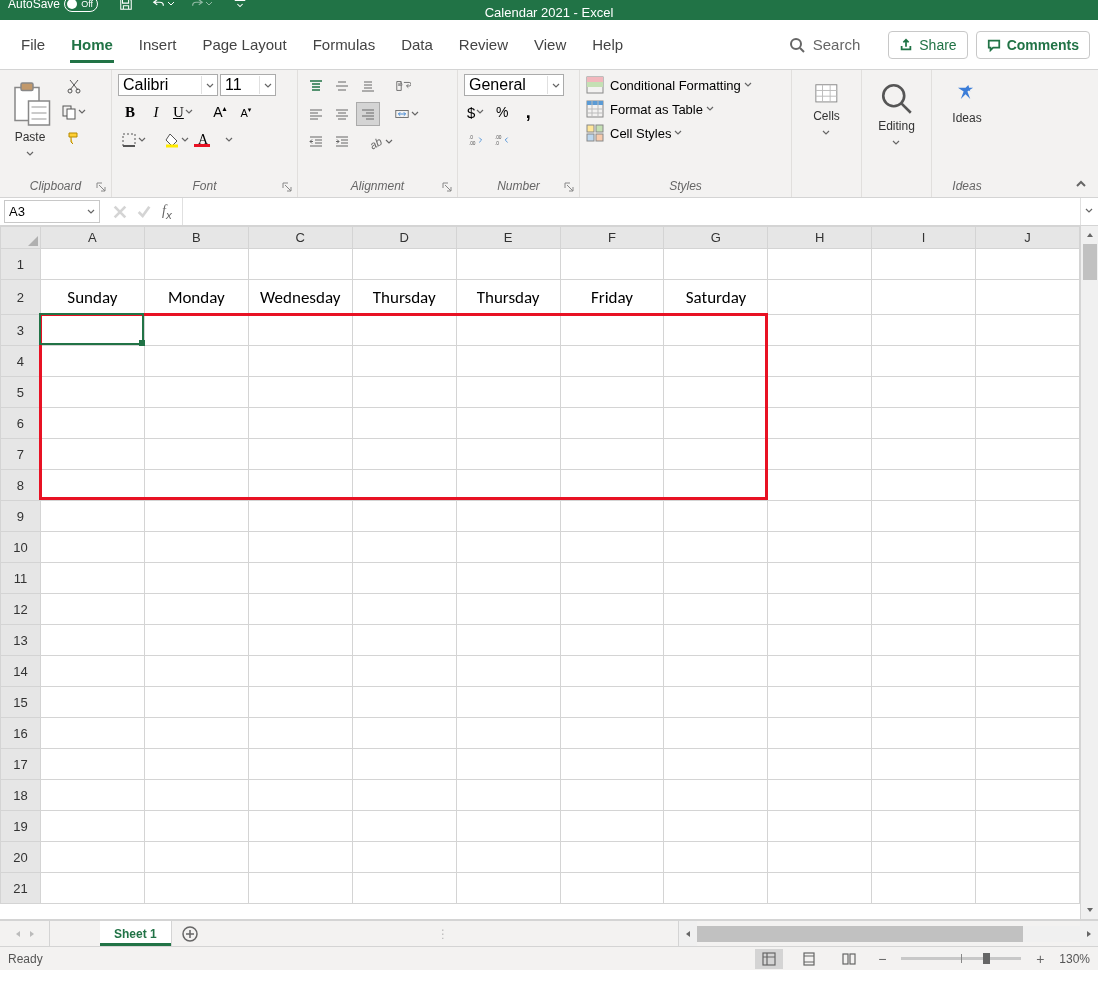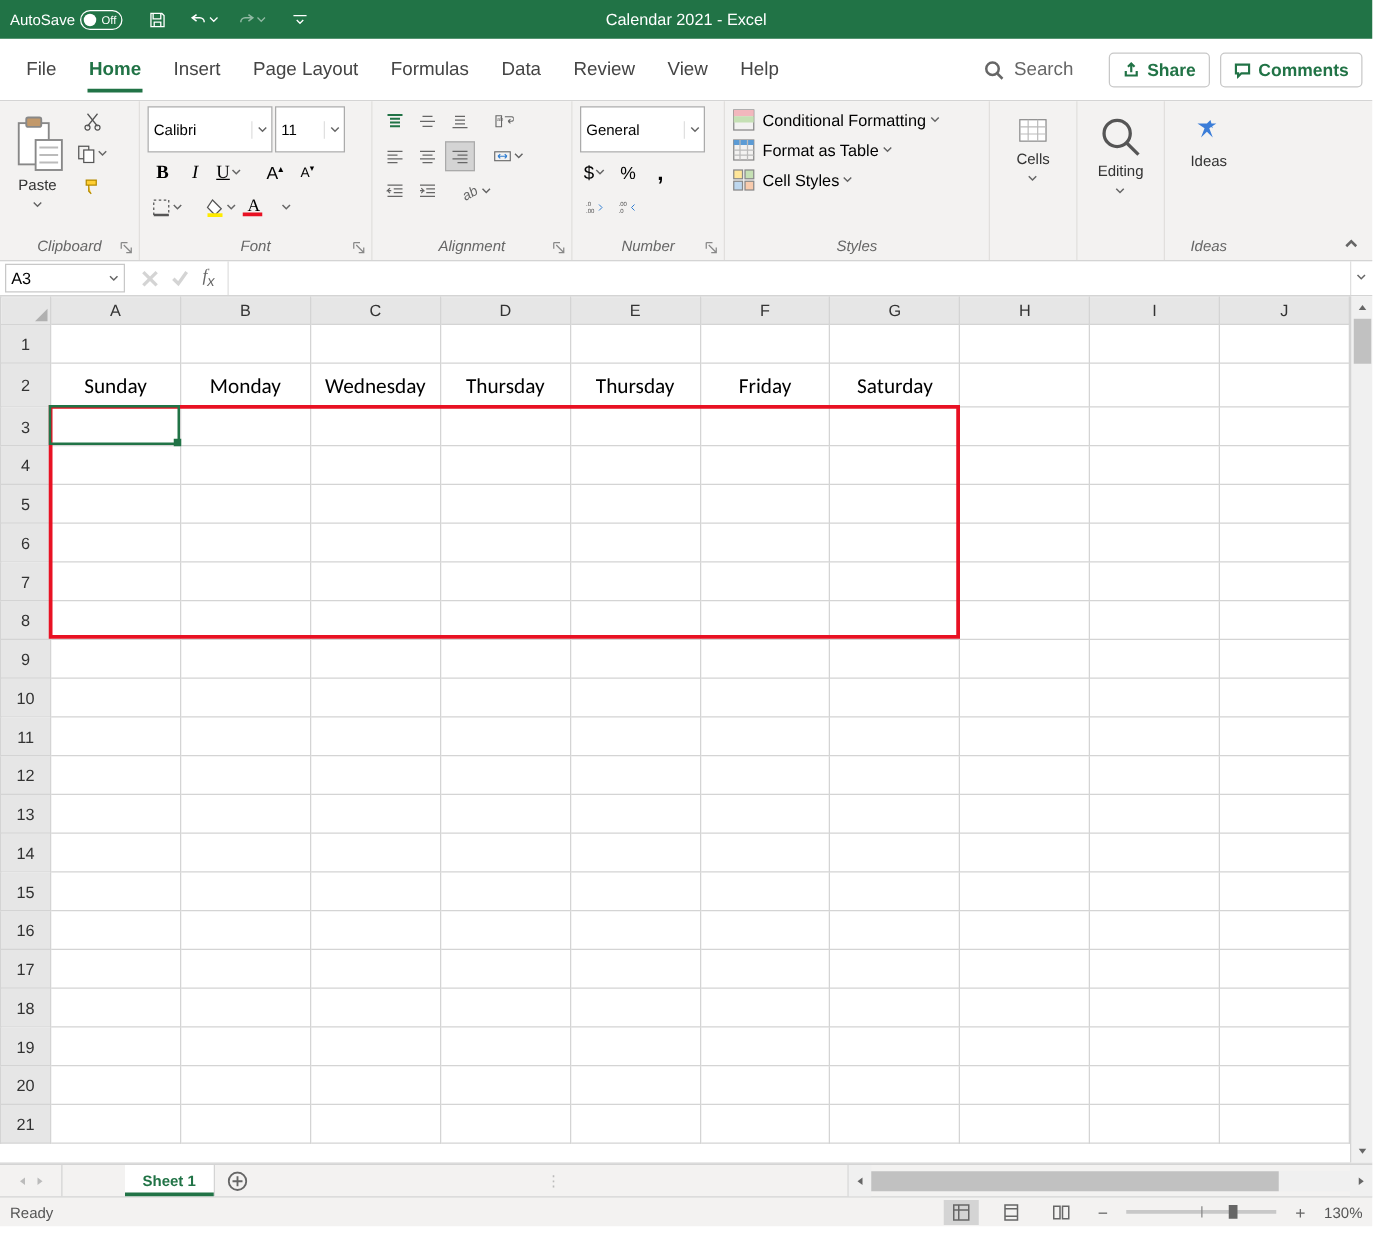--- a/index.html
+++ b/index.html
@@ -1,19 +1,19 @@
 <!DOCTYPE html>
 <html><head>
 <meta charset="utf-8">
 <style>
   * { box-sizing: border-box; margin: 0; padding: 0; font-family: "Segoe UI", Arial, sans-serif; user-select: none; }
   html, body { width: 1098px; height: 992px; overflow: hidden; background: #fff; }
 
   
-  .titlebar { height: 31px; background: #217346; display: flex; align-items: center; color: #fff; font-size: 12px; position: relative; }
+  .titlebar { height: 20px; background: #217346; display: flex; align-items: flex-end; color: #fff; font-size: 12px; position: relative; }
   .titlebar .left { display: flex; align-items: center; gap: 6px; padding-left: 8px; }
   .titlebar .center { position: absolute; left: 50%; transform: translateX(-50%); font-size: 13px; white-space: nowrap; }
   .titlebar .right { margin-left: auto; display: flex; align-items: center; gap: 0; }
   .autosave-toggle { display: inline-flex; align-items: center; gap: 4px; margin-right: 6px; }
   .autosave-toggle .switch { width: 34px; height: 16px; border: 1px solid #fff; border-radius: 8px; display: flex; align-items: center; padding: 0 2px; position: relative; }
   .autosave-toggle .switch .knob { width: 10px; height: 10px; border-radius: 50%; background: #fff; }
   .autosave-toggle .switch .offtext { position: absolute; right: 4px; font-size: 9px; color: #fff; }
   .title-icon { width: 32px; height: 32px; display: flex; align-items: center; justify-content: center; color: #fff; }
   .title-icon svg { width: 14px; height: 14px; fill: #fff; stroke: #fff; }
   .signin { background: #7fba00; color: #fff; padding: 2px 12px; font-size: 12px; margin-right: 6px; }
@@ -23,40 +23,40 @@
   
   .tabs-row { height: 50px; padding: 0 8px; display: flex; align-items: center; border-bottom: 1px solid #d4d4d4; background: #fff; }
   .tabs-row .tab { padding: 0 13px; font-size: 15px; height: 36px; line-height: 36px; color: #444; cursor: pointer; }
   .tabs-row .tab.active { color: #217346; font-weight: 600; position: relative; }
   .tabs-row .tab.active::after { content: ""; position: absolute; left: 12px; right: 12px; bottom: 0; height: 3px; background: #217346; }
   .tabs-row .spacer { flex: 1; }
   .tabs-row .searchbox { display: flex; align-items: center; gap: 8px; padding: 0 20px 0 8px; color: #666; font-size: 15px; }
   .tabs-row .searchbox svg { width: 16px; height: 16px; stroke: #666; fill: none; stroke-width: 2; }
   .pill-btn { border: 1px solid #c8c8c8; border-radius: 4px; height: 28px; padding: 0 10px; display: flex; align-items: center; gap: 6px; font-size: 14px; margin-left: 8px; cursor: pointer; }
   .pill-btn .share-ico { width: 14px; height: 14px; stroke: #217346; fill: none; stroke-width: 2; }
-  .pill-btn .share-label { color: #217346; font-weight: 700; }
+  .pill-btn .share-label { color: #217346; font-weight: 400; }
   .pill-btn .comment-ico { width: 14px; height: 14px; stroke: #217346; fill: none; stroke-width: 2; }
 
   
   .ribbon { height: 128px; background: #f3f2f1; border-bottom: 1px solid #d4d4d4; display: flex; position: relative; }
   .ribbon-group { border-right: 1px solid #e1dfdd; display: flex; flex-direction: column; }
   .ribbon-group .body { flex: 1; display: flex; align-items: flex-start; padding: 4px 6px; }
   .ribbon-group .label { height: 22px; font-size: 12px; color: #666; text-align: center; padding: 0 6px; position: relative; display:flex; align-items:center; justify-content:center;font-style:italic; }
   .ribbon-group .label .launcher { position: absolute; right: 4px; bottom: 4px; width: 12px; height: 12px; }
   .ribbon-group .label .launcher svg { width: 12px; height: 12px; stroke: #888; fill: none; }
   .rb-col { display: flex; flex-direction: column; gap: 2px; }
   .rb-row { display: flex; gap: 2px; align-items: center; }
   .rb-btn { min-width: 24px; height: 24px; display: flex; align-items: center; justify-content: center; padding: 0 2px; border: 1px solid transparent; }
   .rb-btn svg { width: 16px; height: 16px; }
   .rb-dd { width: 10px; display:inline-flex; align-items:center; justify-content:center; }
   .rb-dd svg { width: 8px; height: 8px; fill: #666; }
   .big-btn-col { display:flex; flex-direction:column; align-items:center; justify-content:flex-start; padding-top:6px;}
   .big-btn-col .txt { font-size:12px; color:#333; margin-top:2px;}
   .big-btn-col .dd { margin-top:0;}
-  .combo { height: 37px; border: 1px solid #ababab; background: #fff; display: flex; align-items: center; font-size: 12px; }
+  .combo { height: 22px; border: 1px solid #ababab; background: #fff; display: flex; align-items: center; font-size: 16px; }
   .combo .txt { flex: 1; padding: 0 4px; white-space:nowrap; overflow:hidden; }
   .combo .arr { width: 16px; text-align: center; border-left: 1px solid #e0e0e0; }
   .combo .arr svg { width:8px; height:8px; fill:#666; }
   .sep-v { width: 1px; background: #e1dfdd; margin: 4px 3px; }
 
   .collapse-ribbon { position: absolute; right: 8px; bottom: 4px; width: 18px; height: 18px; display:flex; align-items:center; justify-content:center; }
   .collapse-ribbon svg { width:12px; height:12px; stroke:#666; fill:none; stroke-width:2; }
 
   
   .fbar-row { height: 28px; border-bottom: 1px solid #d4d4d4; display: flex; align-items: stretch; }

